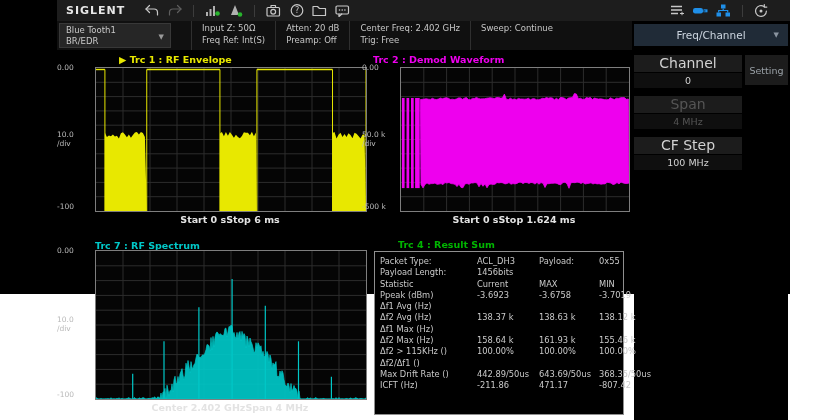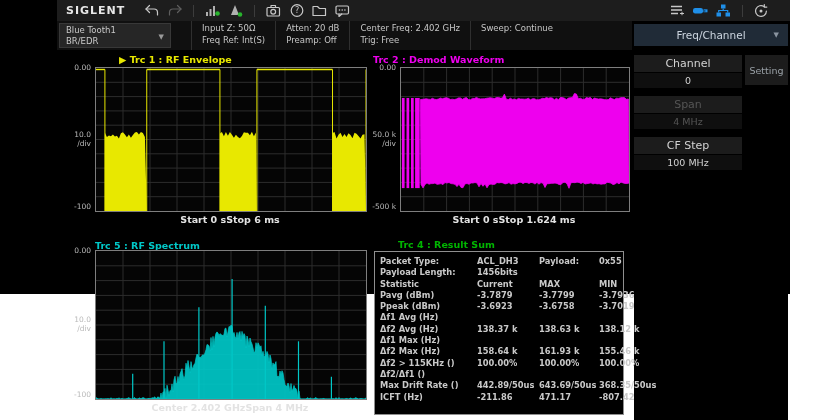--- a/index.html
+++ b/index.html
@@ -23,40 +23,40 @@
   .modebox .caret{position:absolute;right:6px;top:8px;color:#9a9a9a;font-size:7px;}
   .ig{border-left:1px solid #2f2f2f;padding:2px 10px 0 10px;color:#c6c6c6;font-size:8.5px;line-height:11.5px;white-space:nowrap;}
 
   
   .sidebar{position:absolute;left:634px;top:24px;width:154px;height:396px;background:#000;}
   .sb-head{position:absolute;left:0;top:0;width:154px;height:22px;background:#202b37;color:#ccd5df;
            font-size:10.5px;line-height:22px;text-align:center;}
   .sb-head .caret{position:absolute;right:9px;top:0;color:#8a94a0;font-size:7px;}
   .sb-menu{position:absolute;left:0;top:31px;width:108px;}
   .sb-item{margin-bottom:8px;}
-  .sb-item .lab{height:17px;line-height:17px;background:#1c1c1c;color:#d2d2d2;font-size:11px;text-align:center;}
+  .sb-item .lab{height:17px;line-height:17px;background:#1c1c1c;color:#d2d2d2;font-size:14px;text-align:center;}
   .sb-item .val{height:15px;line-height:15px;background:#0f0f0f;border-top:1px solid #000;color:#d2d2d2;font-size:9.5px;text-align:center;}
   .sb-item.disabled .lab,.sb-item.disabled .val{color:#555;}
   .sb-tab{position:absolute;left:111px;top:31px;width:43px;height:30px;background:#1c1c1c;color:#99a0a6;
           font-size:9.5px;display:flex;align-items:center;justify-content:center;}
 
   
   .panel{position:absolute;}
   .p1{left:57px;top:50px;width:311px;height:187px;}
   .p2{left:368px;top:50px;width:264px;height:187px;}
   .p3{left:57px;top:237px;width:311px;height:183px;}
   .p4{left:368px;top:237px;width:264px;height:183px;}
   .ptitle{position:absolute;font-size:9.5px;font-weight:600;white-space:nowrap;}
   .plotbox{position:absolute;background:#050505;border:1px solid #7e7e7e;}
-  .ylab{position:absolute;width:34px;text-align:right;color:#b9b9b9;font-size:7.5px;line-height:9px;}
+  .ylab{position:absolute;width:34px;color:#b9b9b9;font-size:7.5px;line-height:9px;}
   .xrow{position:absolute;display:flex;justify-content:center;color:#e3e3e3;font-size:9.5px;font-weight:600;}
 
   
   .rtable{position:absolute;left:6px;top:14px;width:250px;height:164px;border:1px solid #8f8f8f;
-          background:#000;box-sizing:border-box;padding:4px 5px 8px 5px;font-weight:bold;}
+          background:#000;box-sizing:border-box;padding:4px 5px 8px 5px;}
   .trow{display:grid;grid-template-columns:97px 62px 60px auto;height:11.3px;line-height:11.3px;
         color:#c9c9c9;font-size:8.3px;white-space:nowrap;}
 </style>
 </head>
 <body>
 
 <div class="screen">
  <div class="ui">
 
   <div class="toolbar">
@@ -291,21 +291,21 @@
           </svg>
     </div>
     <div class="xrow" style="left:32px;top:164px;width:228px;">
       <span>Start 0 s</span>
       <span>Stop 1.624 ms</span>
     </div>
   </div>
 
   <div class="panel p3">
     <div class="ptitle" style="left: 38px; top: 3px; color: rgb(0, 200, 200);">
-      <span>Trc 5 :  RF Spectrum</span>
+      <span>Trc 7 :  RF Spectrum</span>
     </div>
     <div class="ylab" style="left:0;top:9px;">0.00</div>
     <div class="ylab" style="left:0;top:78px;">
       <div>10.0</div>
       <div>/div</div>
     </div>
     <div class="ylab" style="left:0;top:153px;">-100</div>
     <div class="plotbox" style="left:38px;top:13px;width:270px;height:148px;">
       <svg id="svg-trc3" width="270" height="148">
             <line x1="27.0" y1="0" x2="27.0" y2="148" stroke="#2d2d2d" stroke-width="1"></line>
@@ -359,26 +359,20 @@
             <span></span>
             <span></span>
           </div>
           <div class="trow">
             <span>Statistic</span>
             <span>Current</span>
             <span>MAX</span>
             <span>MIN</span>
           </div>
           <div class="trow">
-            <span>Pavg (dBm)</span>
-            <span>-3.7879</span>
-            <span>-3.7799</span>
-            <span>-3.7936</span>
-          </div>
-          <div class="trow">
             <span>Ppeak (dBm)</span>
             <span>-3.6923</span>
             <span>-3.6758</span>
             <span>-3.7019</span>
           </div>
           <div class="trow">
             <span>Δf1 Avg (Hz)</span>
             <span></span>
             <span></span>
             <span></span>

